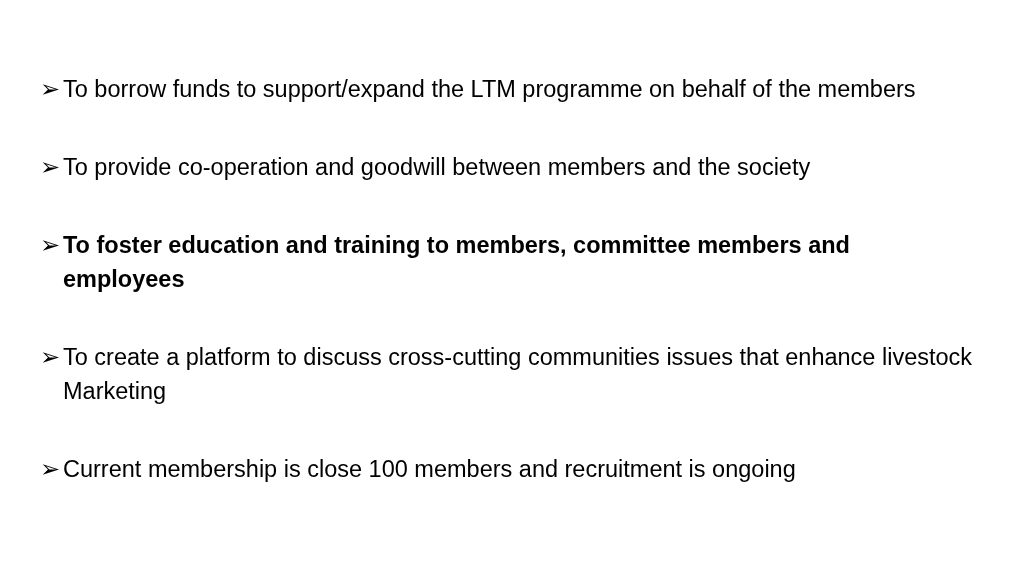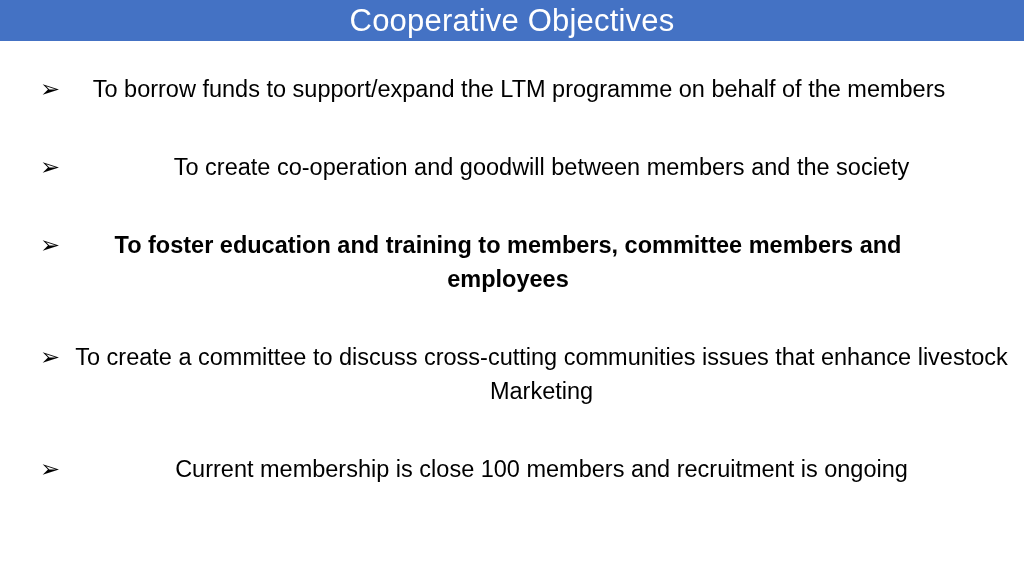--- a/index.html
+++ b/index.html
@@ -61,55 +61,51 @@
     width: 23px;
     font-family: "DejaVu Sans", sans-serif;
   }
   .bullet-text {
     flex: 1 1 auto;
     color: #000000;
     font-size: 23.5px;
     line-height: 34px;
     font-weight: 400;
     max-width: 960px;
-    text-align: center;
   }
   .b1 .bullet-text { max-width: 912px; }
   .b3 .bullet-text { max-width: 890px; font-weight: bold; }
   .b4 .bullet-text { max-width: 968px; }
 </style>
 </head>
 <body>
 
 <div class="slide">
 
-  <div class="title-bar">
-    <div class="title-text">Cooperative Objectives</div>
-  </div>
 
   <div class="body-area">
 
     <div class="bullet-item b1">
       <span class="bullet-marker">➢</span>
       <span class="bullet-text">To borrow funds to support/expand the LTM programme on behalf of the members</span>
     </div>
 
     <div class="bullet-item b2">
       <span class="bullet-marker">➢</span>
-      <span class="bullet-text">To create co-operation and goodwill between members and the society</span>
+      <span class="bullet-text">To provide co-operation and goodwill between members and the society</span>
     </div>
 
     <div class="bullet-item b3">
       <span class="bullet-marker">➢</span>
       <span class="bullet-text">To foster education and training to members, committee members and employees</span>
     </div>
 
     <div class="bullet-item b4">
       <span class="bullet-marker">➢</span>
-      <span class="bullet-text">To create a committee to discuss cross-cutting communities issues that enhance livestock Marketing</span>
+      <span class="bullet-text">To create a platform to discuss cross-cutting communities issues that enhance livestock Marketing</span>
     </div>
 
     <div class="bullet-item b5">
       <span class="bullet-marker">➢</span>
       <span class="bullet-text">Current membership is close 100 members and recruitment is ongoing</span>
     </div>
 
   </div>
 </div>
 

